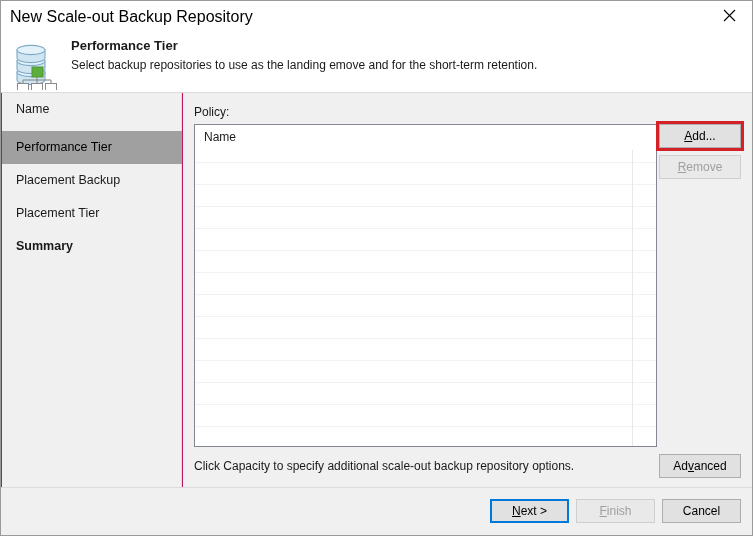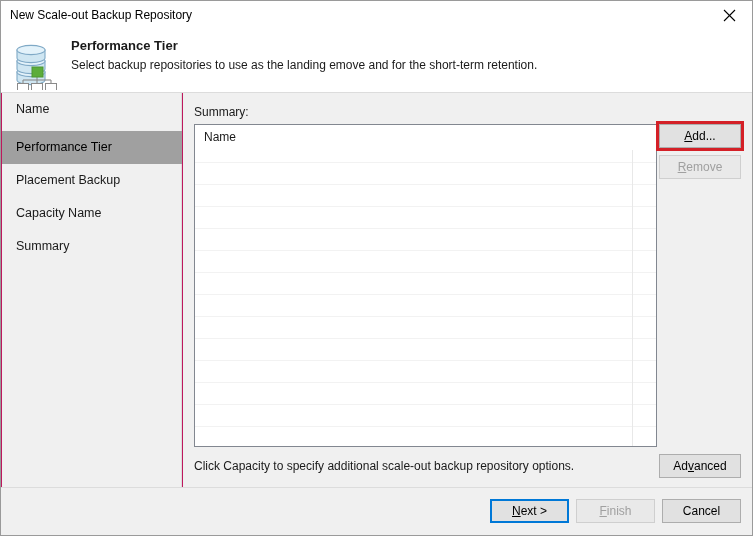--- a/index.html
+++ b/index.html
@@ -32,21 +32,21 @@
     position: absolute;
     left: 0; top: 0;
     width: 751px;
     height: 30px;
     background: #ffffff;
   }
   #titlebar-text {
     position: absolute;
     left: 9px;
     top: 7px;
-    font-size: 12px;
+    font-size: 16px;
     color: #000000;
     white-space: nowrap;
   }
   #close-button {
     position: absolute;
     right: 0;
     top: 0;
     width: 46px;
     height: 29px;
     display: flex;
@@ -314,27 +314,27 @@
     <div id="header-title">Performance Tier</div>
     <div id="header-subtitle">Select backup repositories to use as the landing emove and for the short-term retention.</div>
   </div>
 
   <div id="body">
 
     <div id="sidebar">
       <div class="nav-item" style="top:0px;">Name</div>
       <div class="nav-item selected" style="top:38px;">Performance Tier</div>
       <div class="nav-item" style="top:71px;">Placement Backup</div>
-      <div class="nav-item" style="top:104px;">Capacity Name</div>
-      <div class="nav-item" style="top:137px;">Summary</div>
+      <div class="nav-item" style="top:104px;">Placement Tier</div>
+      <div class="nav-item" style="top:137px;font-weight:bold;">Summary</div>
     </div>
 
     <div id="content">
 
-      <div id="extents-label">Summary:</div>
+      <div id="extents-label">Policy:</div>
 
       <div id="extents-list">
         <div id="grid-lines">
             <div class="grid-row" style="top: 37px;"></div>
             <div class="grid-row" style="top: 59px;"></div>
             <div class="grid-row" style="top: 81px;"></div>
             <div class="grid-row" style="top: 103px;"></div>
             <div class="grid-row" style="top: 125px;"></div>
             <div class="grid-row" style="top: 147px;"></div>
             <div class="grid-row" style="top: 169px;"></div>

